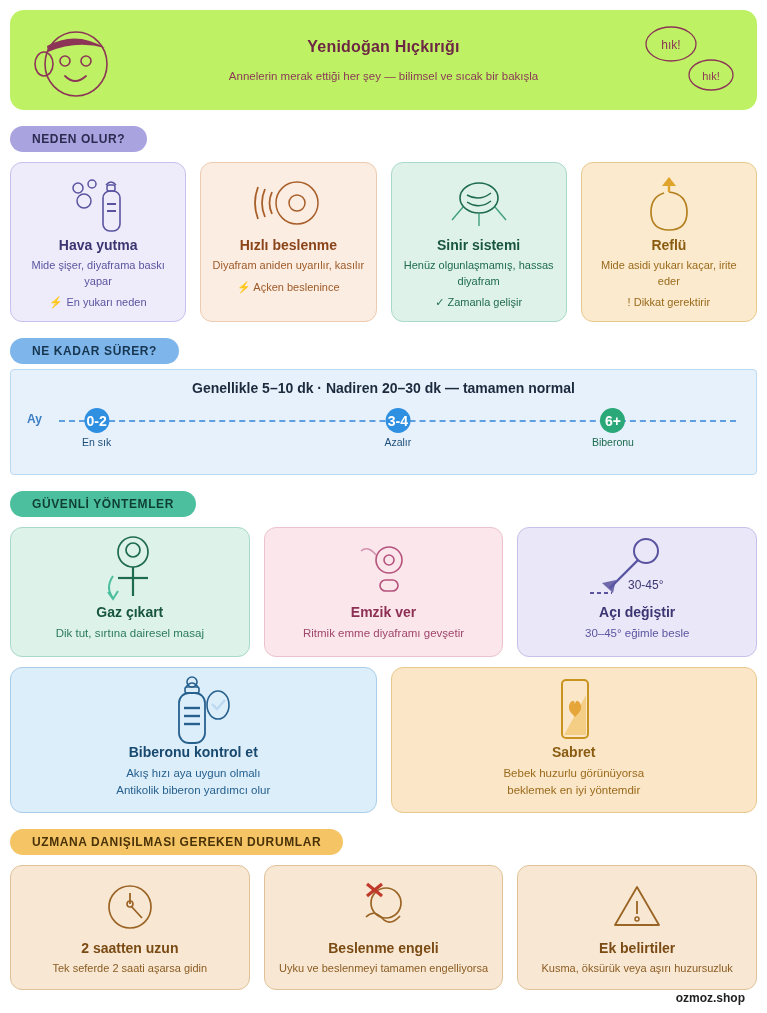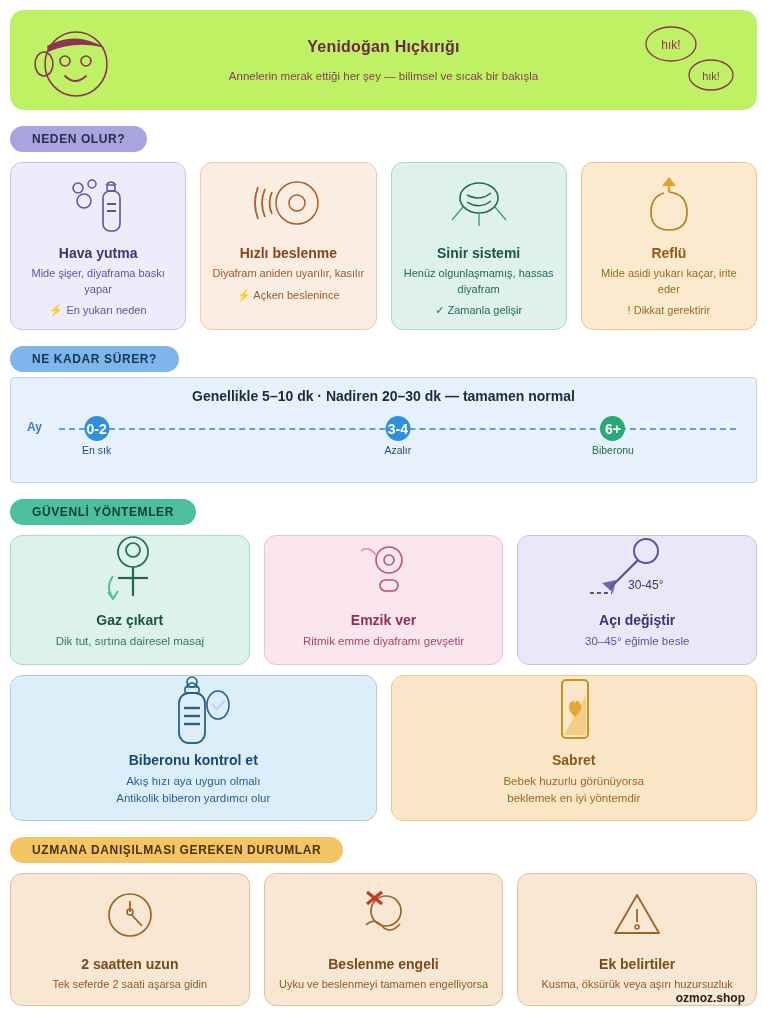--- a/index.html
+++ b/index.html
@@ -53,21 +53,21 @@
   .row { display: flex; gap: 14px; margin-top: 10px; }
   .card {
     flex: 1;
     border-radius: 12px;
     border: 1px solid rgba(0,0,0,.10);
     padding: 12px 8px 12px;
     text-align: center;
     display: flex; flex-direction: column; align-items: center;
   }
   .card-icon { height: 60px; display: flex; align-items: center; justify-content: center; }
-  .card-title { font-size: 14px; font-weight: bold; margin-top: 10px; }
+  .card-title { font-size: 14px; font-weight: bold; margin-top: 2px; }
   .card-desc { font-size: 11px; line-height: 1.42; margin-top: 5px; }
   .card-note { font-size: 11px; margin-top: 7px; }
 
   
   .c-purple { background: #eeecfa; border-color: #c7c1ee; }
   .c-purple .card-title { color: #3b3572; }
   .c-purple .card-desc, .c-purple .card-note { color: #5a54a0; }
 
   .c-peach { background: #fcede2; border-color: #eccbb0; }
   .c-peach .card-title { color: #8a4419; }
@@ -137,21 +137,21 @@
   .tl-dot.green { background: #2aa877; }
   .tl-cap { font-size: 10.5px; margin-top: 3px; white-space: nowrap; }
   .tl-cap.blue { color: #1f4f78; }
   .tl-cap.green { color: #1d6b4d; }
 
   
   .footer {
     position: absolute; right: 22px; bottom: 8px;
     font-size: 12px; font-weight: bold; color: #222;
   }
-  .tall-card { padding-top: 6px; padding-bottom: 14px; }
+  .tall-card { padding-top: 14px; padding-bottom: 14px; }
   .tall-card .card-desc { font-size: 11.5px; }
 </style>
 </head>
 <body>
 
 <div class="page">
 
   <div class="header">
     <div class="header-face">
       <svg width="86" height="76" viewBox="0 0 86 76">

